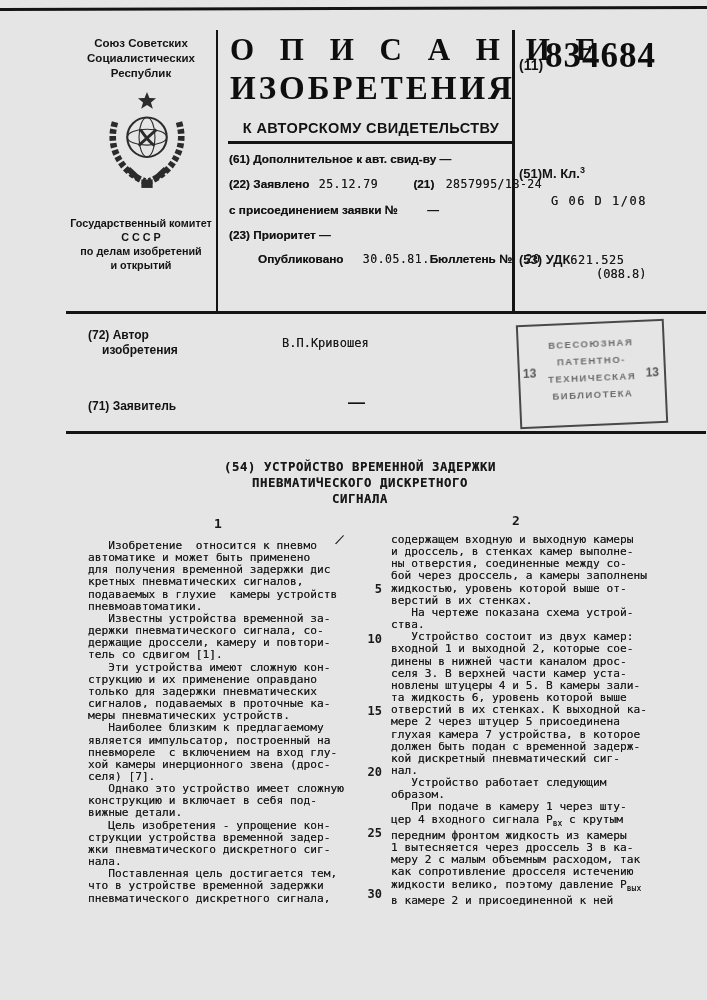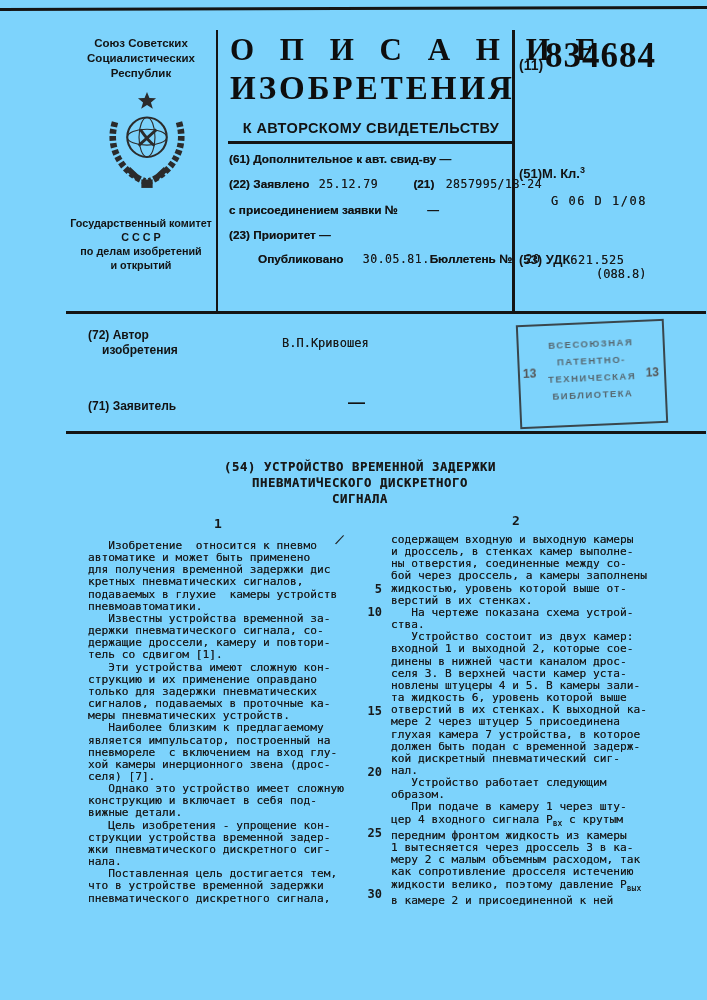--- a/index.html
+++ b/index.html
@@ -1,19 +1,19 @@
 <!DOCTYPE html>
 <html lang="ru"><head>
 <meta charset="utf-8">
 <style>
   * { margin:0; padding:0; box-sizing:border-box; }
   html,body { background:#ffffff; }
   #page {
     position:relative; width:707px; height:1000px; overflow:hidden;
-    background:#7dd3fc; color:#161616;
+    background:#e5e5e5; color:#161616;
     font-family:"Liberation Sans", sans-serif;
   }
   .abs { position:absolute; }
   .ink { background:#141414; }
   .sans-b { font-family:"Liberation Sans", sans-serif; font-weight:700; color:#131313; }
   .serif-b { font-family:"Liberation Serif", serif; font-weight:700; color:#0e0e0e; }
   .mono { font-family:"DejaVu Sans Mono", monospace; color:#181818; }
   .fuzz { text-shadow:0 0 0.5px rgba(25,25,25,0.65); }
 
   
@@ -237,19 +237,19 @@
       <div class="tl">1 вытесняется через дроссель 3 в ка-</div>
       <div class="tl">меру 2 с малым объемным расходом, так</div>
       <div class="tl">как сопротивление дросселя истечению</div>
       <div class="tl">жидкости велико, поэтому давление Р<sub>вых</sub></div>
       <div class="tl">в камере 2 и присоединенной к ней</div>
     </div>
 
   <div class="abs mono annot">∕</div>
 
   <span class="abs mono marker" style="left:352px; top:582px;">5</span>
-  <span class="abs mono marker" style="left:352px; top:605px;">10</span>
+  <span class="abs mono marker" style="left:352px; top:632px;">10</span>
   <span class="abs mono marker" style="left:352px; top:704px;">15</span>
   <span class="abs mono marker" style="left:352px; top:765px;">20</span>
   <span class="abs mono marker" style="left:352px; top:826px;">25</span>
   <span class="abs mono marker" style="left:352px; top:887px;">30</span>
 
 </div>
 
 </body></html>

